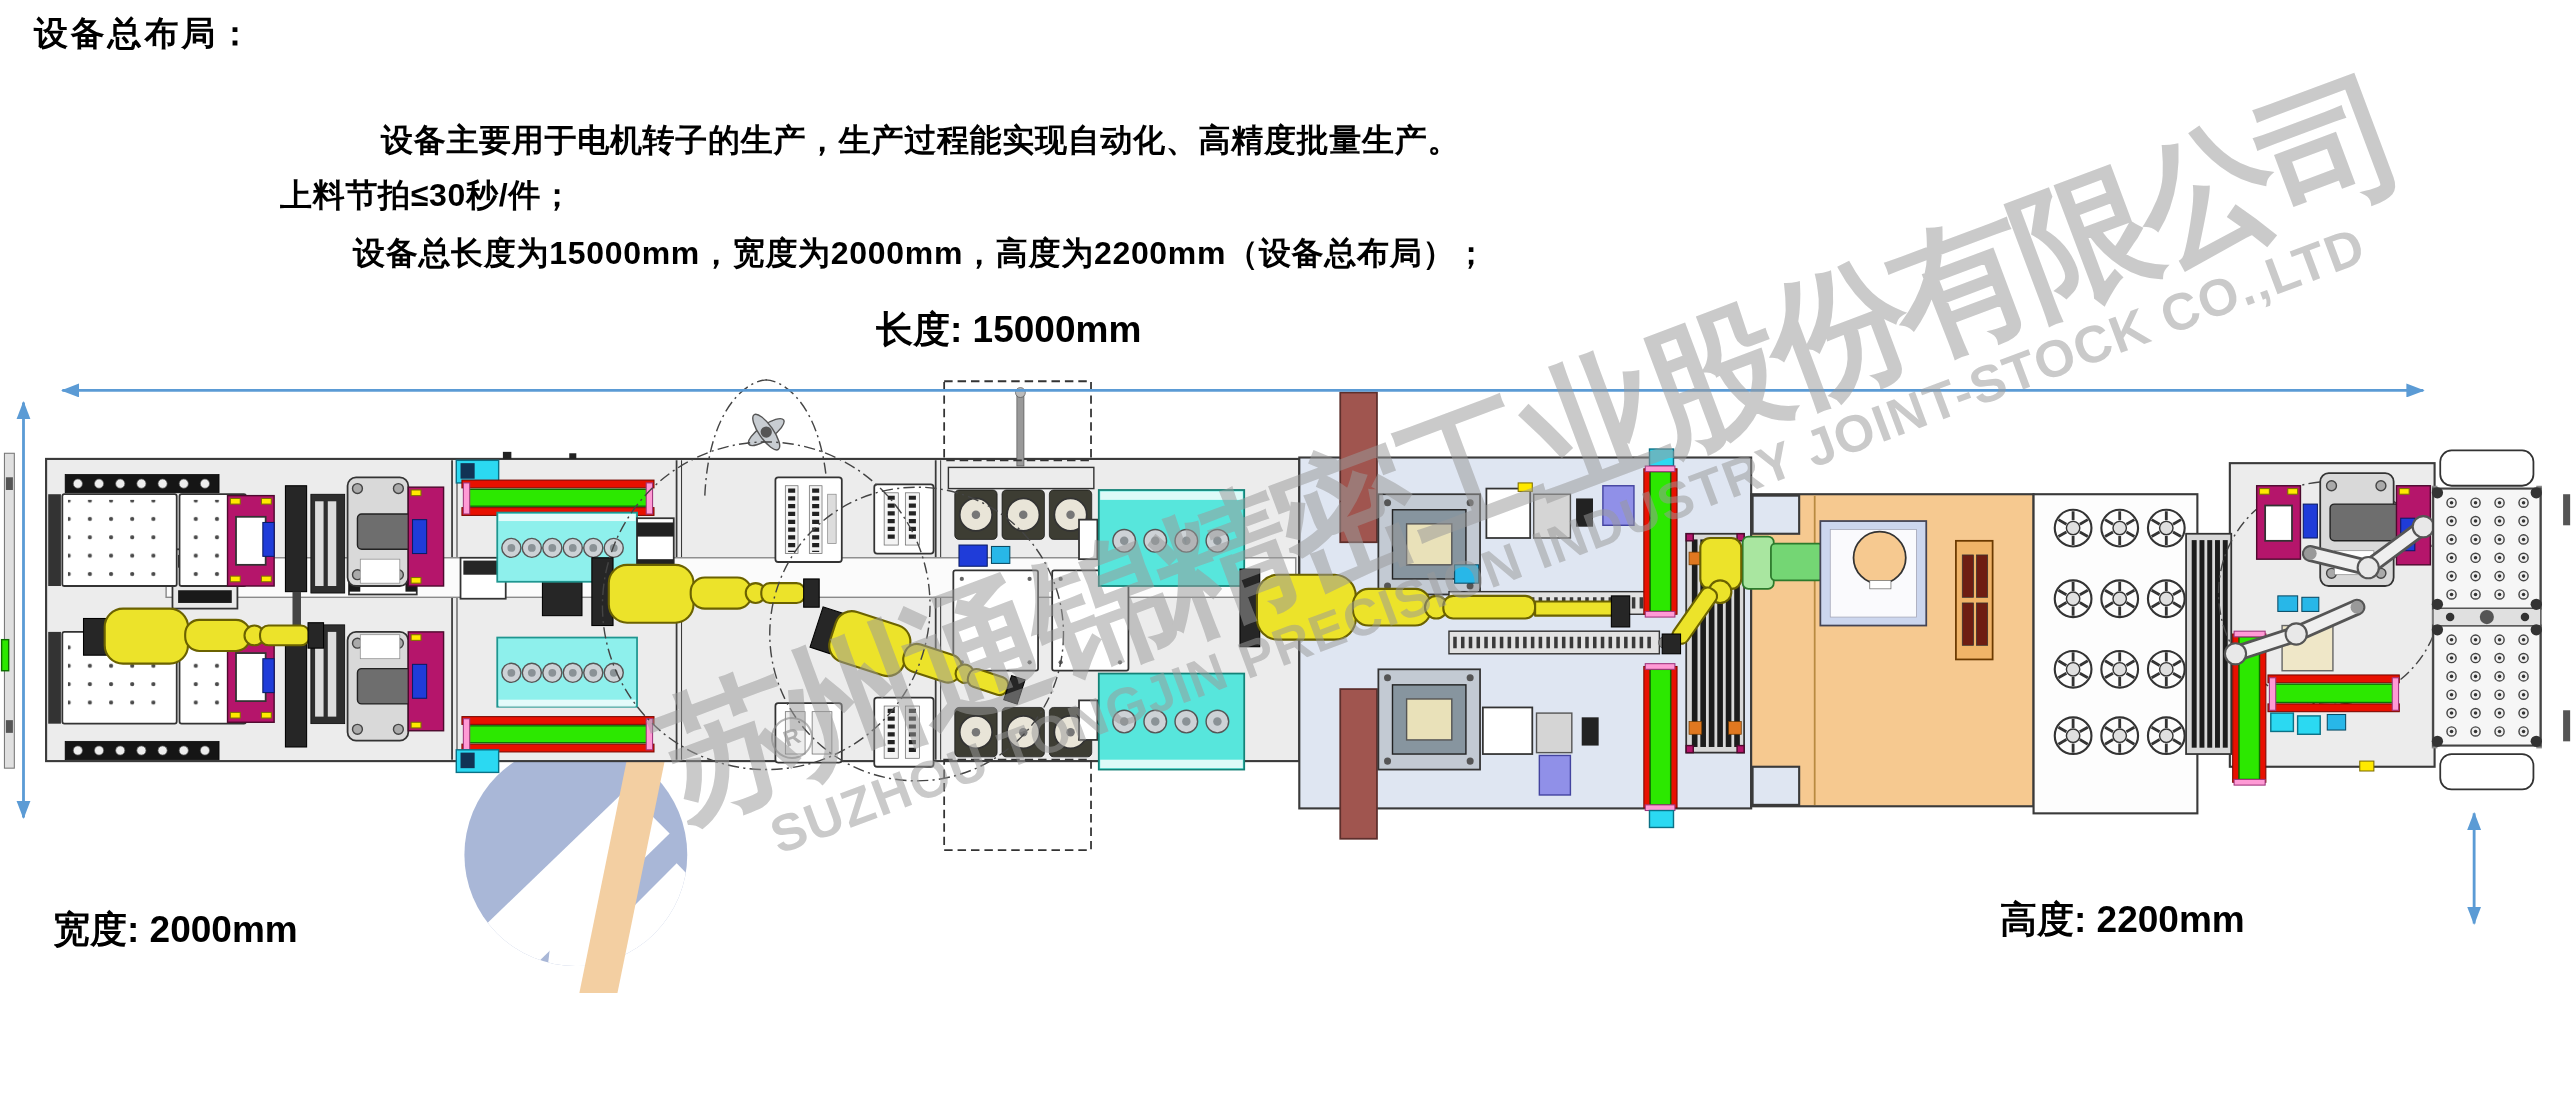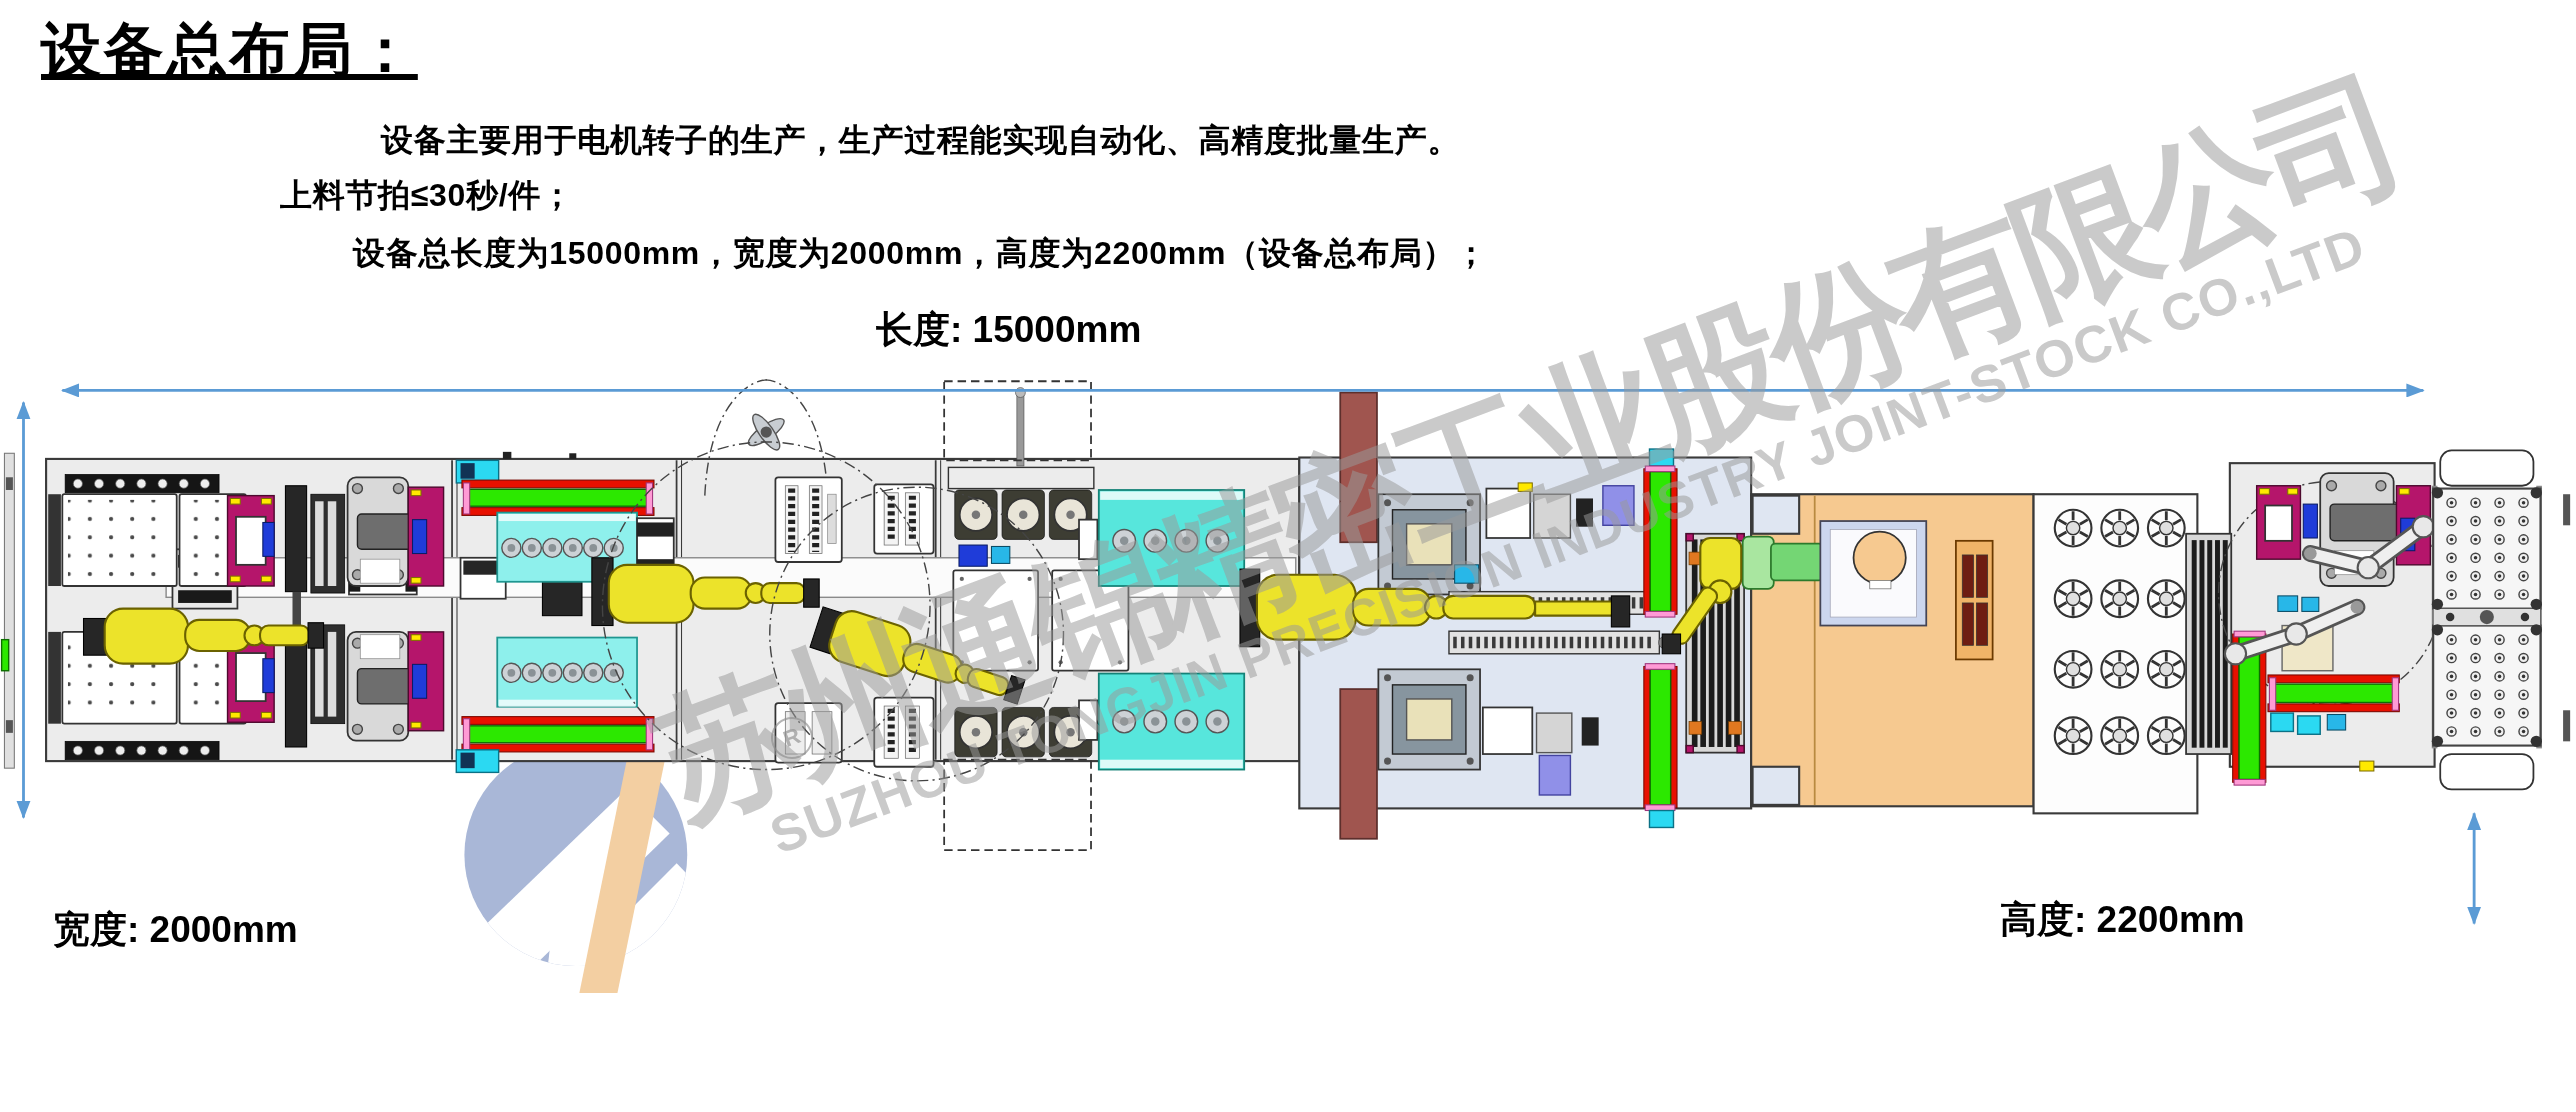--- a/index.html
+++ b/index.html
@@ -3,21 +3,21 @@
 <meta charset="utf-8">
 <style>
   html,body{margin:0;padding:0;}
   body{
     width:2576px;height:1112px;position:relative;overflow:hidden;
     background:#ffffff;
     font-family:"Liberation Sans","DejaVu Sans",sans-serif;
     color:#000;
   }
   .abs{position:absolute;}
-  #title{left:41px;top:11.3px;font-size:60px;font-weight:800;letter-spacing:2.8px;text-decoration:underline;}
+  #title{left:34px;top:11.3px;font-size:34px;font-weight:800;letter-spacing:2.8px;}
   .bodyline{font-weight:700;font-size:32px;letter-spacing:0.7px;white-space:nowrap;}
   #line1{left:353px;top:119px;margin-left:28px;}
   #line2{left:280px;top:174px;text-align:center;}
   #line3{left:353px;top:232px;}
   .dimlabel{font-weight:700;font-size:37px;white-space:nowrap;}
   #len-label{left:876px;top:305px;width:353px;text-align:left;}
   #wid-label{left:53px;top:905px;}
   #hei-label{left:2000px;top:895px;}
   #machine{left:0;top:0;z-index:2;}
   #logo{left:458px;top:739px;z-index:1;}

